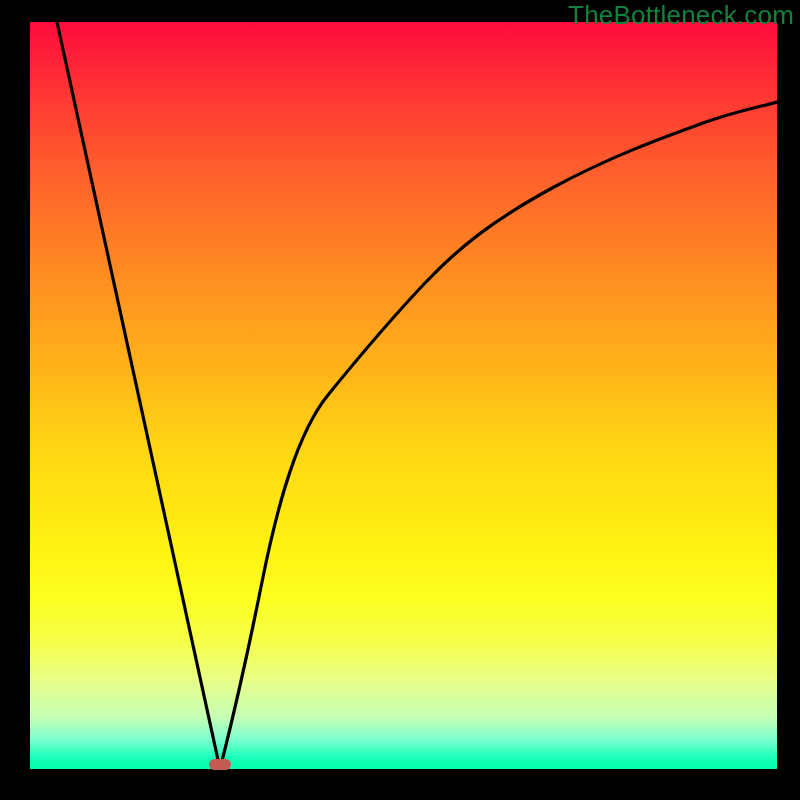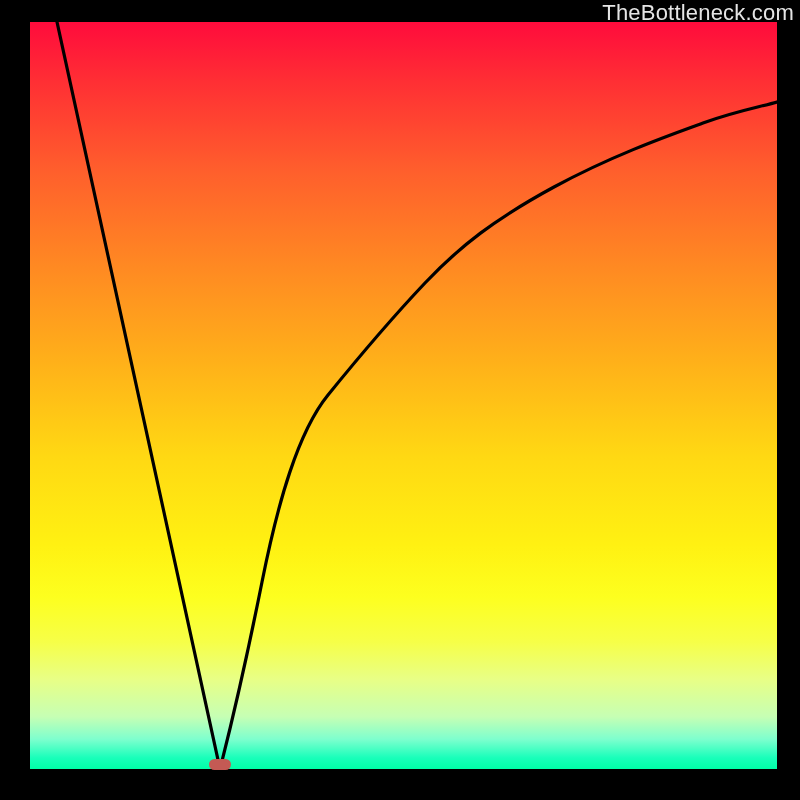--- a/index.html
+++ b/index.html
@@ -37,22 +37,22 @@
       #c6ffb4 93%,
       #7effce 96%,
       #19ffba 98.5%,
       #00ffa7 100%
     );
   }
   .watermark {
     position: absolute;
     top: 0px;
     right: 6px;
-    color: #e5e5e5;
-    font-size: 22px;
+    color: #15803d;
+    font-size: 26px;
     font-weight: 500;
     letter-spacing: 0.2px;
     user-select: none;
   }
   svg.curve {
     position: absolute;
     left: 0;
     top: 0;
     width: 747px;
     height: 747px;

